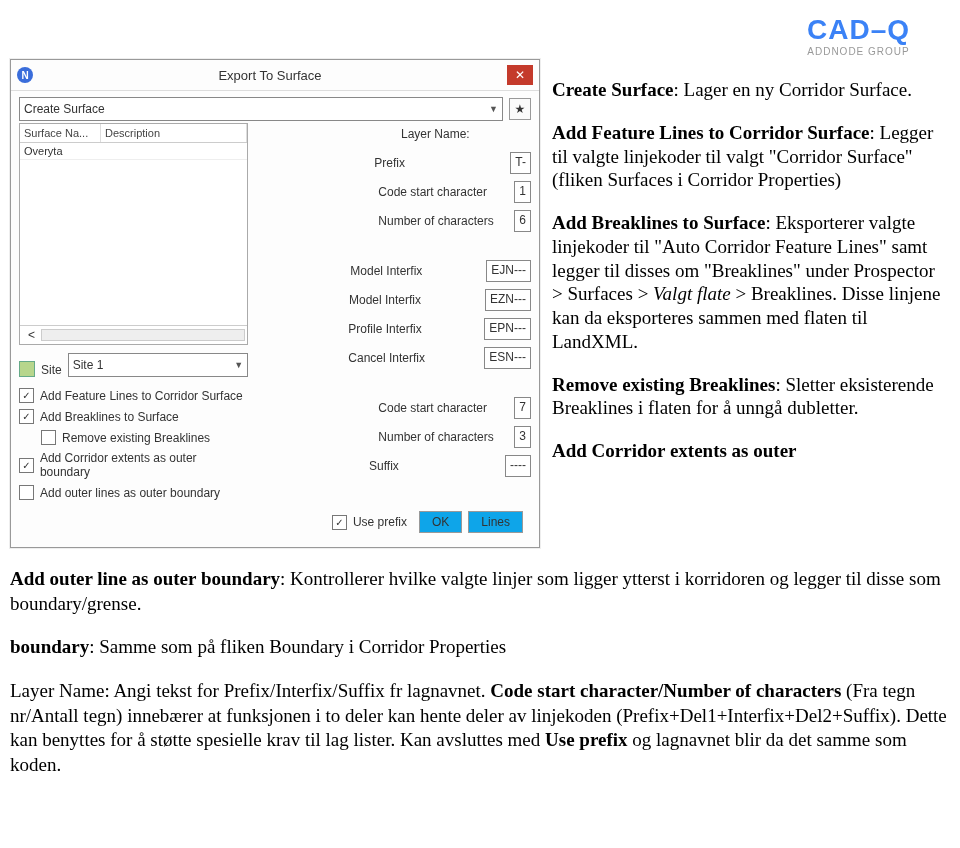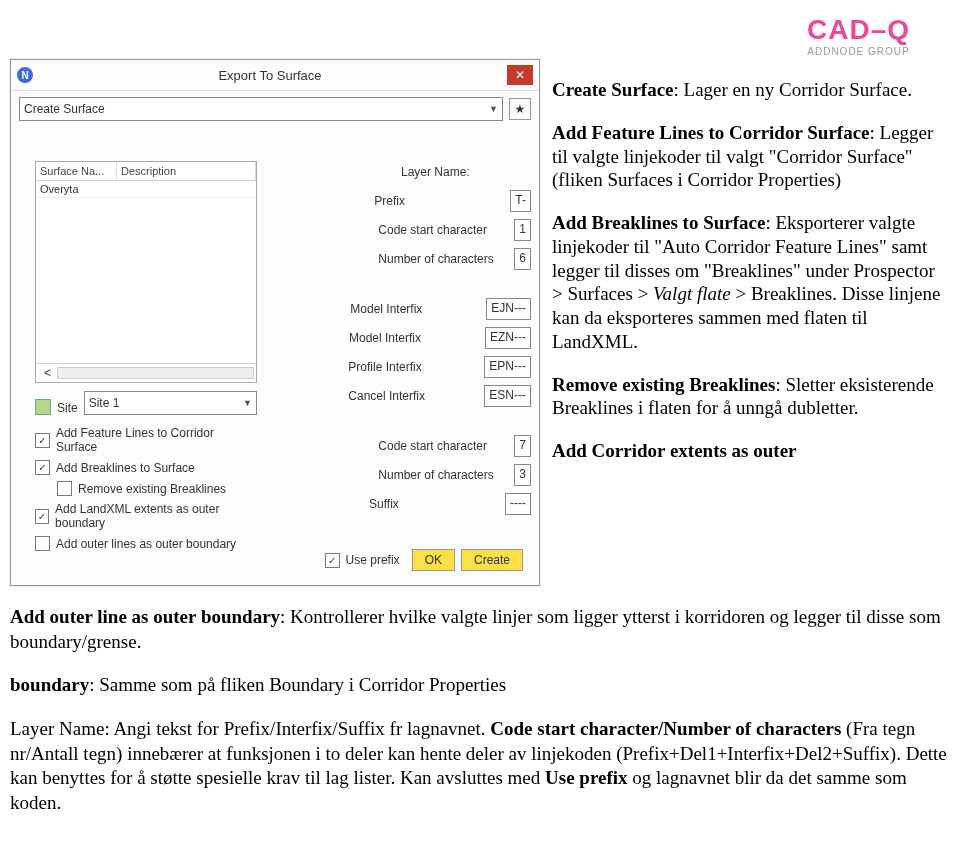--- a/index.html
+++ b/index.html
@@ -4,21 +4,21 @@
 <style>
   body {
     margin: 0;
     padding: 10px;
     font-family: Arial, sans-serif;
     width: 940px;
     background: #fff;
   }
   .logo-bar { text-align: right; padding: 4px 40px 0 0; }
   .logo-text { display: inline-block; text-align: center; }
-  .logo-main { font-size: 28px; font-weight: bold; color: #ec4899; letter-spacing: 1px; }
+  .logo-main { font-size: 28px; font-weight: bold; color: #3b82f6; letter-spacing: 1px; }
   .logo-sub  { font-size: 10px; color: #999; letter-spacing: 1px; }
 
   .content { display: flex; align-items: flex-start; gap: 12px; }
   .left-col { width: 530px; flex-shrink: 0; }
   .right-col { flex: 1; font-family: "Times New Roman", serif; font-size: 19px; line-height: 1.25; }
 
   .dialog {
     border: 1px solid #999;
     background: #fdfdfd;
     font-size: 12px;
@@ -45,21 +45,21 @@
   .combo {
     flex: 1; display: flex; align-items: center; justify-content: space-between;
     border: 1px solid #888; background: #fff; padding: 2px 4px; height: 18px;
   }
   .combo .caret { font-size: 9px; color: #555; }
   .btn-new {
     width: 20px; height: 20px; border: 1px solid #999; background: #fafafa;
     display:flex;align-items:center;justify-content:center;
     cursor: pointer;
   }
-  .dlg-body { display: flex; gap: 8px; padding: 0 8px 8px 24px; margin-top: 38px; }
+  .dlg-body { display: flex; gap: 8px; padding: 0 8px 8px 8px; }
   .col-a { flex: 1.0; }
   .col-b { flex: 1.2; }
 
   .listbox {
     border: 1px solid #aaa; height: 220px; background: #fff; overflow: hidden; position: relative;
   }
   .listhead { display: flex; border-bottom: 1px solid #ccc; font-size: 11px; color: #444; }
   .listhead div { padding: 3px 4px; border-right: 1px solid #ddd; }
   .lh1 { width: 72px; } .lh2 { flex: 1; }
   .listrow { display: flex; border-bottom: 1px solid #eee; font-size: 11px; }
@@ -87,21 +87,21 @@
   .formgrid { display: flex; flex-direction: column; gap: 7px; align-items: flex-end; }
   .formrow { display: flex; align-items: center; gap: 6px; min-height: 22px; }
   .formrow label { width: 130px; font-size: 12px; color: #333; }
   .formrow .input {
     flex: 1; border: 1px solid #888; background: #fff; padding: 2px 4px; height: 16px;
   }
   .gap { height: 14px; }
 
   .btnrow { display: flex; justify-content: flex-end; gap: 6px; padding: 6px 8px; align-items: center; }
   .btn {
-    border: 1px solid #999; background: #fde047; padding: 3px 12px; font-size: 12px; cursor: pointer;
+    border: 1px solid #999; background: #0ea5e9; padding: 3px 12px; font-size: 12px; cursor: pointer;
   }
 
   .doc-below { font-family: "Times New Roman", serif; font-size: 19px; line-height: 1.3; margin-top: 4px; }
 </style>
 </head>
 <body>
 
 <div class="logo-bar">
   <div class="logo-text">
     <div class="logo-main">CAD–Q</div>
@@ -162,21 +162,21 @@
             <div class="chkrow">
               <span class="chk checked"></span>
               <span>Add Breaklines to Surface</span>
             </div>
             <div class="chkrow indent">
               <span class="chk"></span>
               <span>Remove existing Breaklines</span>
             </div>
             <div class="chkrow">
               <span class="chk checked"></span>
-              <span>Add LandXML extents as outer boundary</span>
+              <span>Add Corridor extents as outer boundary</span>
             </div>
             <div class="chkrow">
               <span class="chk"></span>
               <span>Add outer lines as outer boundary</span>
             </div>
           </div>
         </div>
 
         <div class="col-b">
           <div class="formgrid">
@@ -230,21 +230,21 @@
               <div class="input">----</div>
             </div>
 
             <div class="gap"></div>
 
             <div class="btnrow">
               <span class="chk checked"></span>
               <span>Use prefix</span>
               <span style="flex:1"></span>
               <span class="btn">OK</span>
-              <span class="btn">Create</span>
+              <span class="btn">Lines</span>
             </div>
           </div>
         </div>
       </div>
     </div>
   </div>
 
   <div class="right-col">
     <p><b>Create Surface</b><span>: Lager en ny Corridor Surface.</span></p>
     <p><b>Add Feature Lines to Corridor Surface</b><span>: Legger til valgte linjekoder til valgt "Corridor Surface" (fliken Surfaces i Corridor Properties)</span></p>

